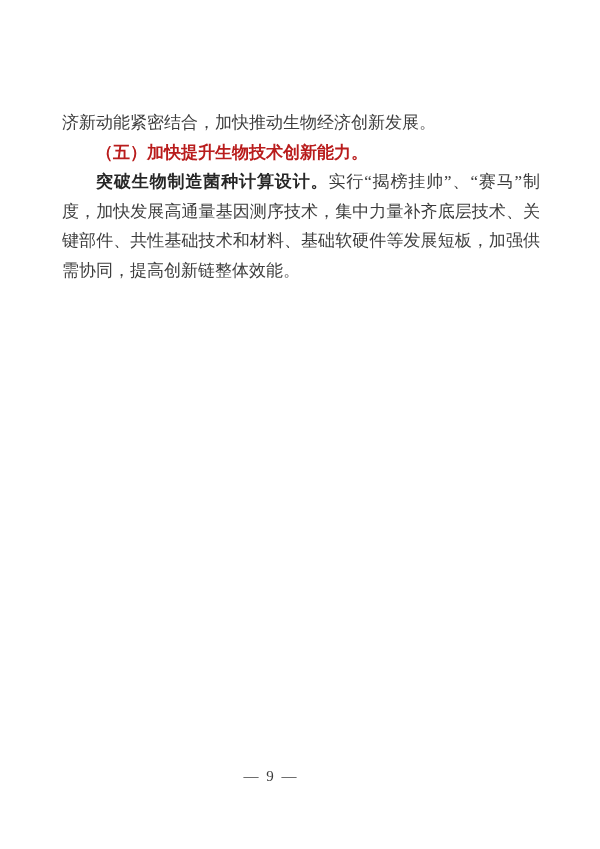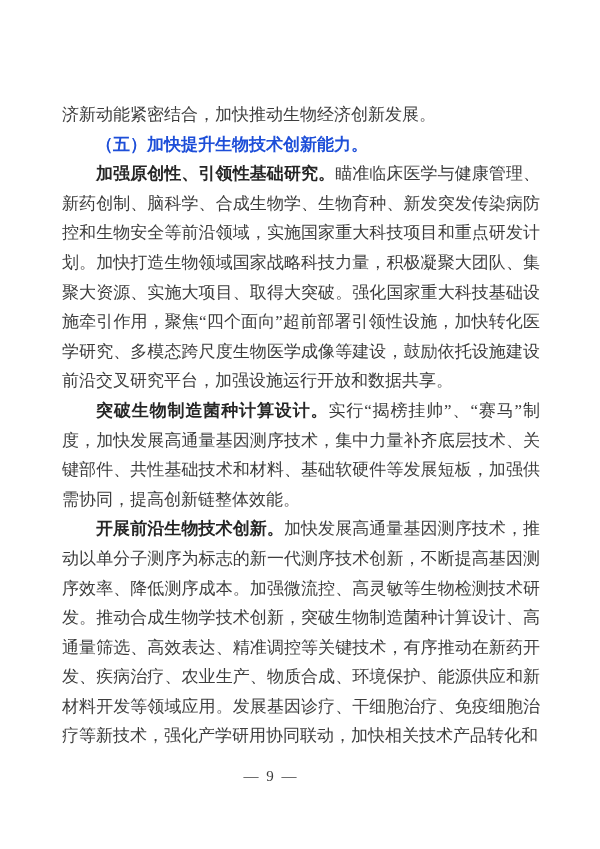--- a/index.html
+++ b/index.html
@@ -11,38 +11,38 @@
       position: relative;
       width: 600px;
       height: 849px;
       background: #ffffff;
       overflow: hidden;
       font-family: "Liberation Serif", serif;
     }
     .content {
       position: absolute;
       left: 62px;
-      top: 100px;
+      top: 108px;
       width: 478px;
       font-size: 17px;
       line-height: 29.6px;
       color: #3d3d3d;
       text-align: justify;
       text-justify: inter-character;
     }
     .para {
       margin: 0;
       text-indent: 2em;
     }
     .para.continuation {
       text-indent: 0;
     }
     .para.heading {
       font-weight: bold;
-      color: #1d4ed8;
+      color: #b91c1c;
     }
     .lead {
       font-weight: bold;
       color: #262626;
     }
     .footer {
       position: absolute;
       top: 768px;
       left: 0;
       width: 600px;
@@ -57,22 +57,20 @@
 </head>
 <body>
 
 <div class="page">
   <div class="content">
 
     <p class="para continuation"><span>济新动能紧密结合，加快推动生物经济创新发展。</span></p>
 
     <p class="para heading"><span>（五）加快提升生物技术创新能力。</span></p>
 
-    <p class="para"><span class="lead">加强原创性、引领性基础研究。</span><span>瞄准临床医学与健康管理、新药创制、脑科学、合成生物学、生物育种、新发突发传染病防控和生物安全等前沿领域，实施国家重大科技项目和重点研发计划。加快打造生物领域国家战略科技力量，积极凝聚大团队、集聚大资源、实施大项目、取得大突破。强化国家重大科技基础设施牵引作用，聚焦“四个面向”超前部署引领性设施，加快转化医学研究、多模态跨尺度生物医学成像等建设，鼓励依托设施建设前沿交叉研究平台，加强设施运行开放和数据共享。</span></p>
 
     <p class="para"><span class="lead">突破生物制造菌种计算设计。</span><span>实行“揭榜挂帅”、“赛马”制度，加快发展高通量基因测序技术，集中力量补齐底层技术、关键部件、共性基础技术和材料、基础软硬件等发展短板，加强供需协同，提高创新链整体效能。</span></p>
 
-    <p class="para"><span class="lead">开展前沿生物技术创新。</span><span>加快发展高通量基因测序技术，推动以单分子测序为标志的新一代测序技术创新，不断提高基因测序效率、降低测序成本。加强微流控、高灵敏等生物检测技术研发。推动合成生物学技术创新，突破生物制造菌种计算设计、高通量筛选、高效表达、精准调控等关键技术，有序推动在新药开发、疾病治疗、农业生产、物质合成、环境保护、能源供应和新材料开发等领域应用。发展基因诊疗、干细胞治疗、免疫细胞治疗等新技术，强化产学研用协同联动，加快相关技术产品转化和</span></p>
 
   </div>
 
   <div class="footer">— 9 —</div>
 </div>
 
 </body></html>

